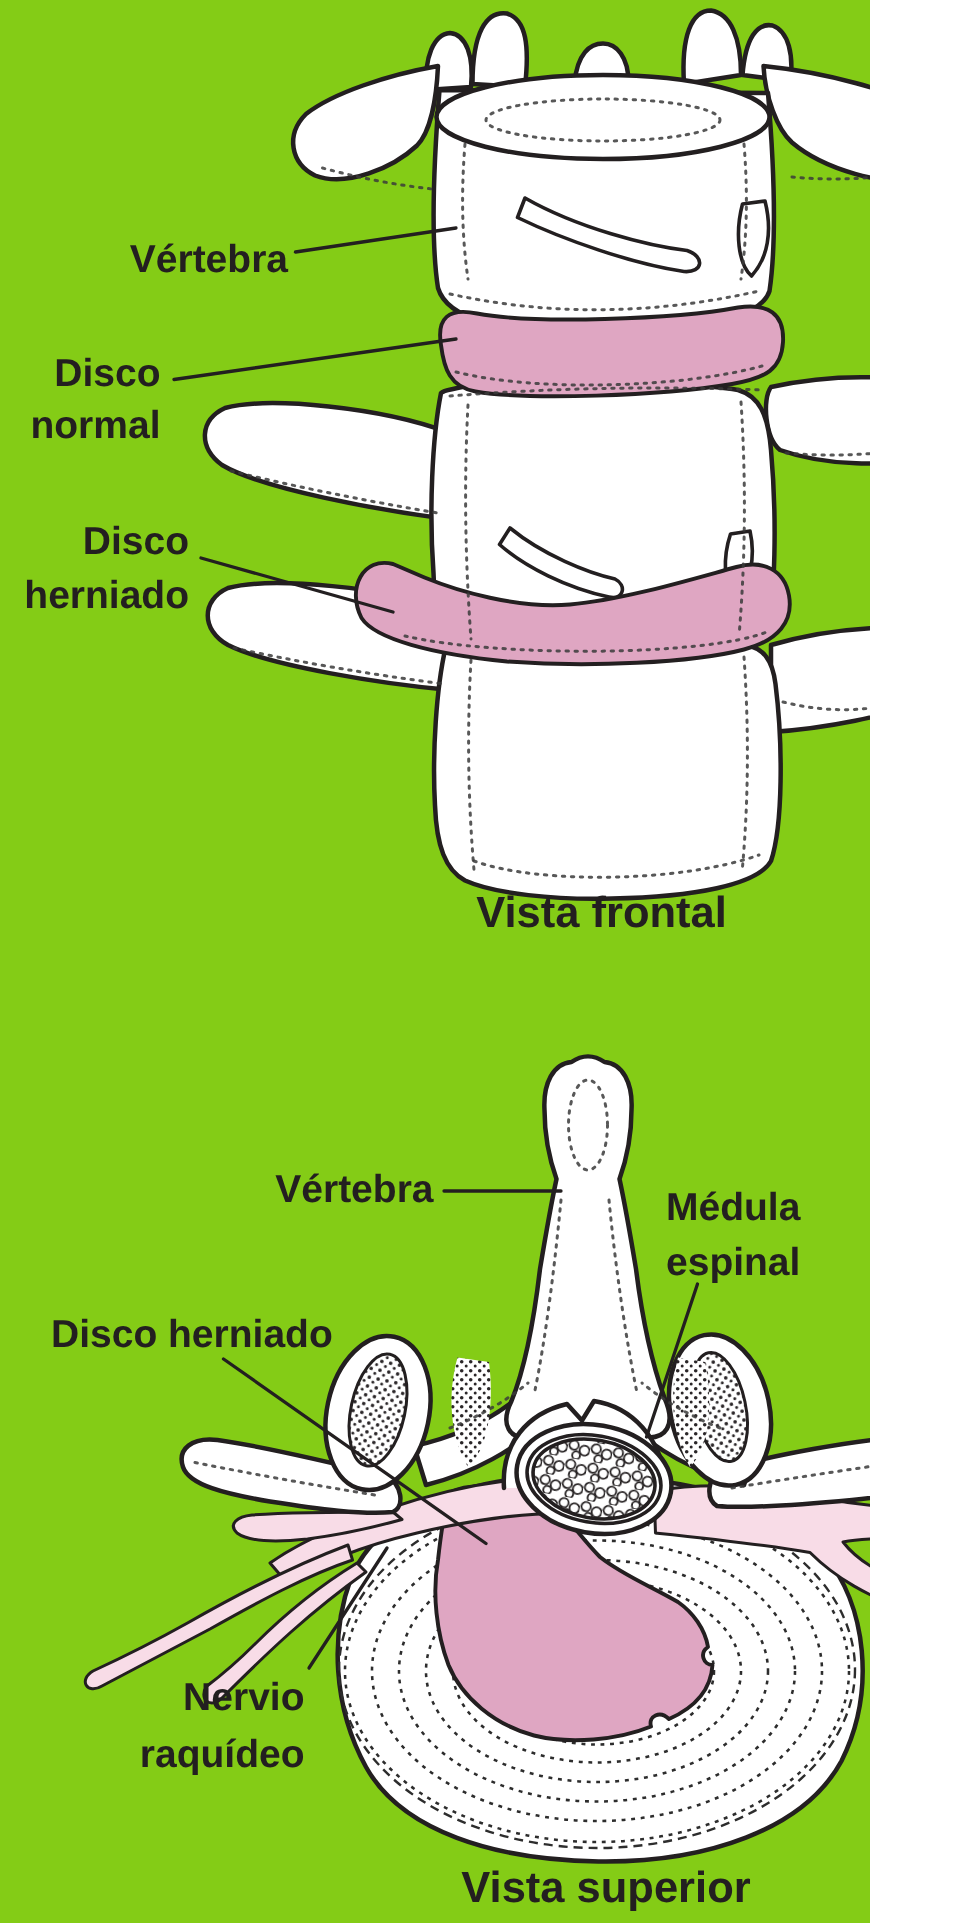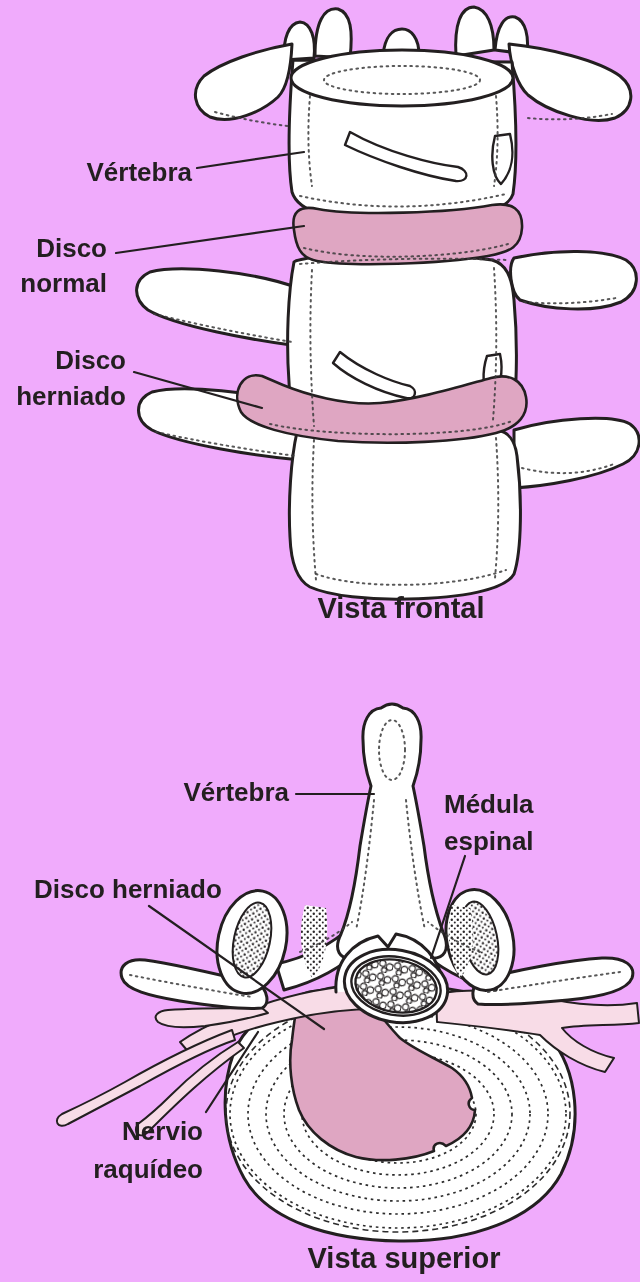--- a/index.html
+++ b/index.html
@@ -1,16 +1,16 @@
 <!DOCTYPE html>
 <html><head>
 <meta charset="utf-8">
 <style>
   html,body{margin:0;padding:0;background:#ffffff;}
-  .stage{position:relative;width:640px;height:1282px;background:#f0abfc;overflow:hidden;}
+  .stage{position:relative;width:580px;height:1282px;background:#84cc16;overflow:hidden;}
   svg{display:block;}
   .bone{fill:#ffffff;stroke:#231f20;stroke-width:3;stroke-linejoin:round;stroke-linecap:round;}
   .bone2{fill:#ffffff;stroke:#231f20;stroke-width:2.4;stroke-linejoin:round;}
   .pinkshape{stroke:#231f20;stroke-width:2.6;stroke-linejoin:round;}
   .nerveshape{stroke:#231f20;stroke-width:2;stroke-linejoin:round;}
   .dots{fill:none;stroke:#3b3b3b;stroke-width:2;stroke-dasharray:1.6 4.4;stroke-linecap:round;opacity:.85;}
   .ring{fill:none;stroke:#2d2d2d;stroke-width:1.7;stroke-dasharray:2.6 3.8;}
   .outline2{fill:none;stroke:#2d2d2d;stroke-width:1.6;stroke-dasharray:6 4;}
   .leader{stroke:#231f20;stroke-width:2.2;fill:none;stroke-linecap:round;}
   .lbl{font:700 26px "Liberation Sans",sans-serif;fill:#231f20;}

